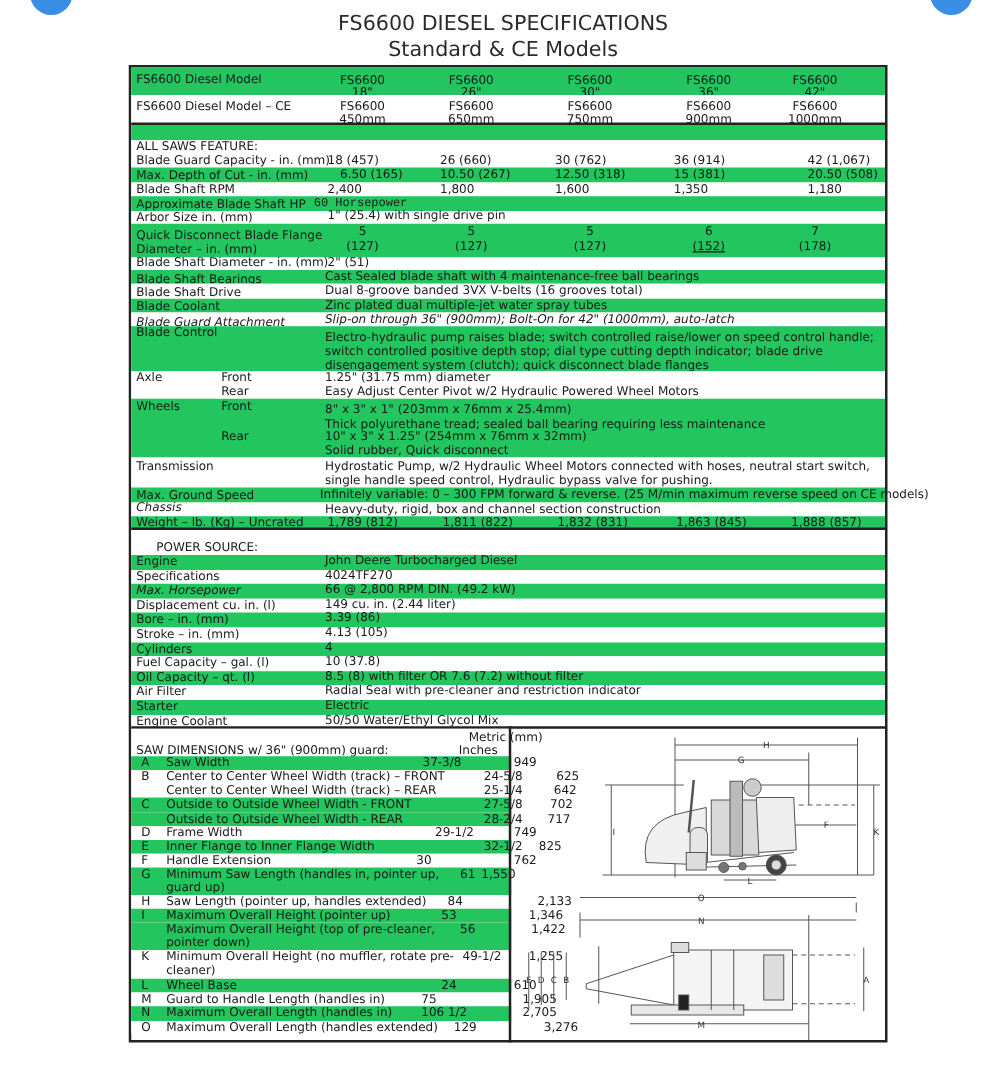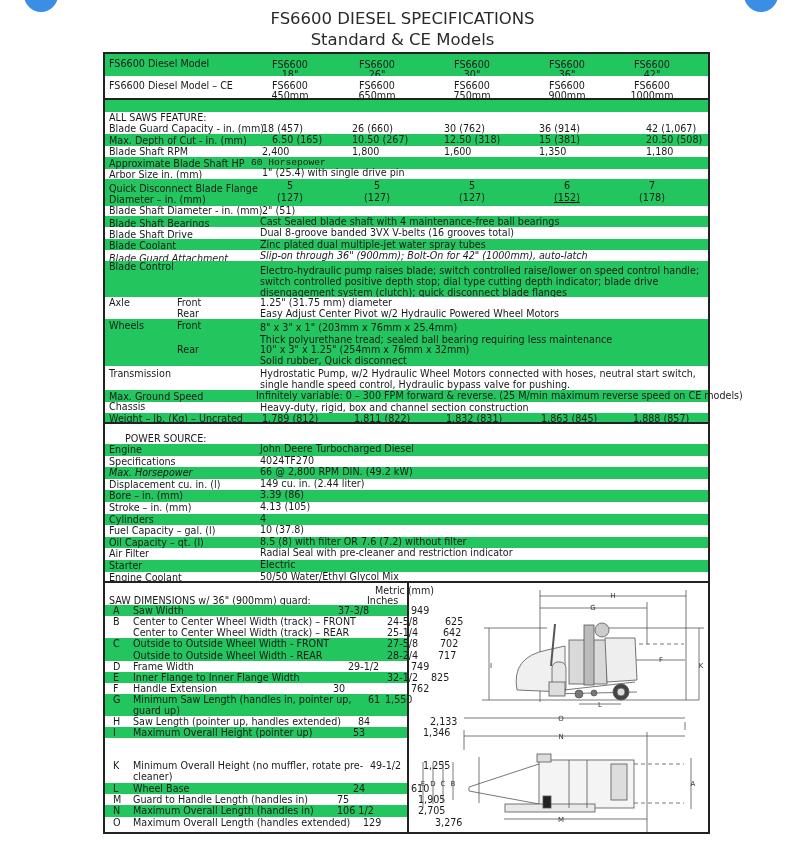--- a/index.html
+++ b/index.html
@@ -157,21 +157,21 @@
     <div class="row w" style="top: 312px; height: 24px;">
       <span class="cell" style="left: 4px; top: 2px;">Transmission</span>
       <span class="cell" style="left: 155px; top: 2px;">Hydrostatic Pump, w/2 Hydraulic Wheel Motors connected with hoses, neutral start switch,</span>
       <span class="cell" style="left: 155px; top: 13px;">single handle speed control, Hydraulic bypass valve for pushing.</span>
     </div>
     <div class="row g" style="top: 336px; height: 12px;">
       <span class="cell" style="left: 4px; top: 1px;">Max. Ground Speed</span>
       <span class="cell" style="left: 151px;">Infinitely variable: 0 – 300 FPM forward &amp; reverse. (25 M/min maximum reverse speed on CE models)</span>
     </div>
     <div class="row w" style="top: 348px; height: 11px;">
-      <span class="cell" style="left: 4px; top: -1px;">Chassis</span>
+      <span class="cell" style="left: 4px; top: -1px; font-style: italic;">Chassis</span>
       <span class="cell" style="left: 155px;">Heavy-duty, rigid, box and channel section construction</span>
     </div>
     <div class="row g" style="top: 359px; height: 10px;">
       <span class="cell" style="left: 4px;">Weight – lb. (Kg) – Uncrated</span>
       <span class="cell" style="left: 157px;">1,789 (812)</span>
       <span class="cell" style="left: 249px;">1,811 (822)</span>
       <span class="cell" style="left: 341px;">1,832 (831)</span>
       <span class="cell" style="left: 436px;">1,863 (845)</span>
       <span class="cell" style="left: 528px;">1,888 (857)</span>
     </div>
@@ -294,20 +294,27 @@
         <span class="cell" style="left: 8px;">H</span>
         <span class="cell" style="left: 28px;">Saw Length (pointer up, handles extended)</span>
         <span class="cell" style="left: 253px;">84</span>
         <span class="cell" style="left: 325px;">2,133</span>
       </div>
       <div class="dim-row g" style="top: 144px; height: 11px;">
         <span class="cell" style="left: 8px;">I</span>
         <span class="cell" style="left: 28px;">Maximum Overall Height (pointer up)</span>
         <span class="cell" style="left: 248px;">53</span>
         <span class="cell" style="left: 318px;">1,346</span>
+      </div>
+      <div class="dim-row g" style="top: 155px; height: 22px;">
+        <span class="cell" style="left: 8px;"></span>
+        <span class="cell" style="left: 28px;">Maximum Overall Height (top of pre-cleaner,</span>
+        <span class="cell" style="left: 28px; top: 11px;">pointer down)</span>
+        <span class="cell" style="left: 263px;">56</span>
+        <span class="cell" style="left: 320px;">1,422</span>
       </div>
       <div class="dim-row w" style="top: 177px; height: 23px;">
         <span class="cell" style="left: 8px;">K</span>
         <span class="cell" style="left: 28px;">Minimum Overall Height (no muffler, rotate pre-</span>
         <span class="cell" style="left: 28px; top: 11px;">cleaner)</span>
         <span class="cell" style="left: 265px;">49-1/2</span>
         <span class="cell" style="left: 318px;">1,255</span>
       </div>
       <div class="dim-row g" style="top: 200px; height: 11px;">
         <span class="cell" style="left: 8px;">L</span>

